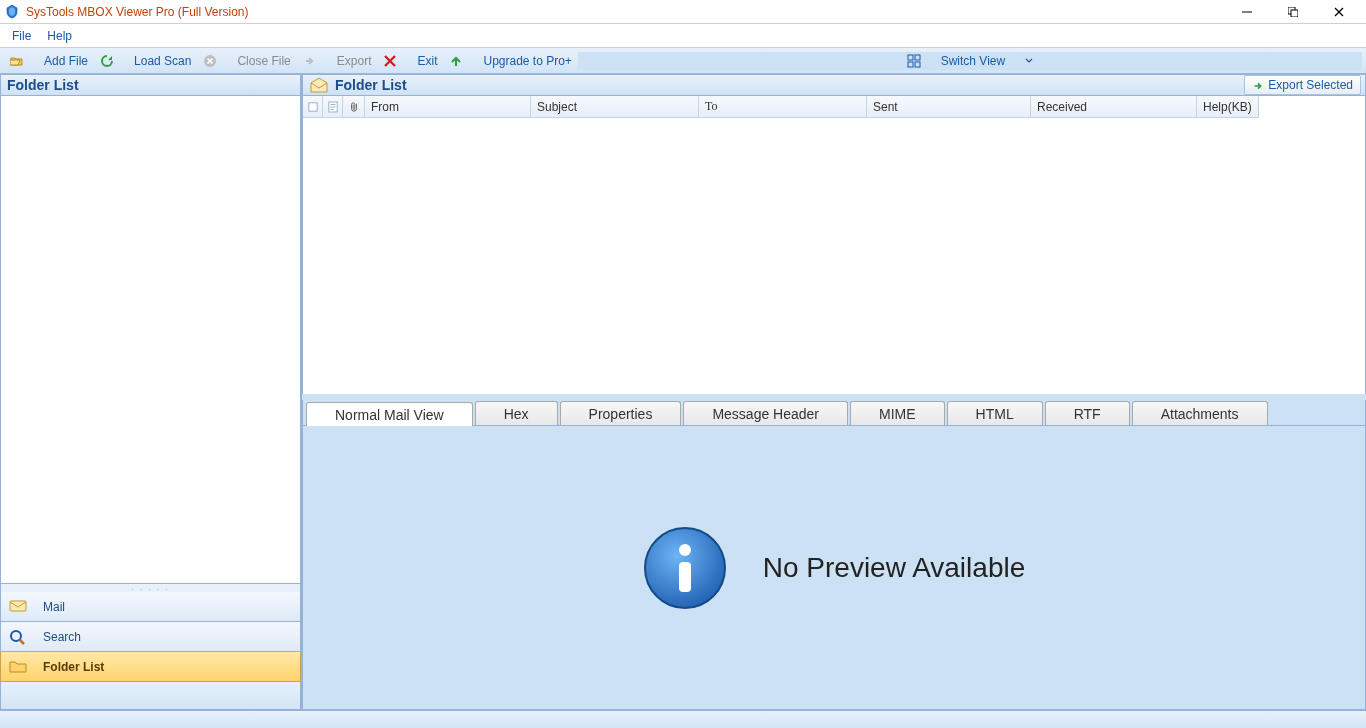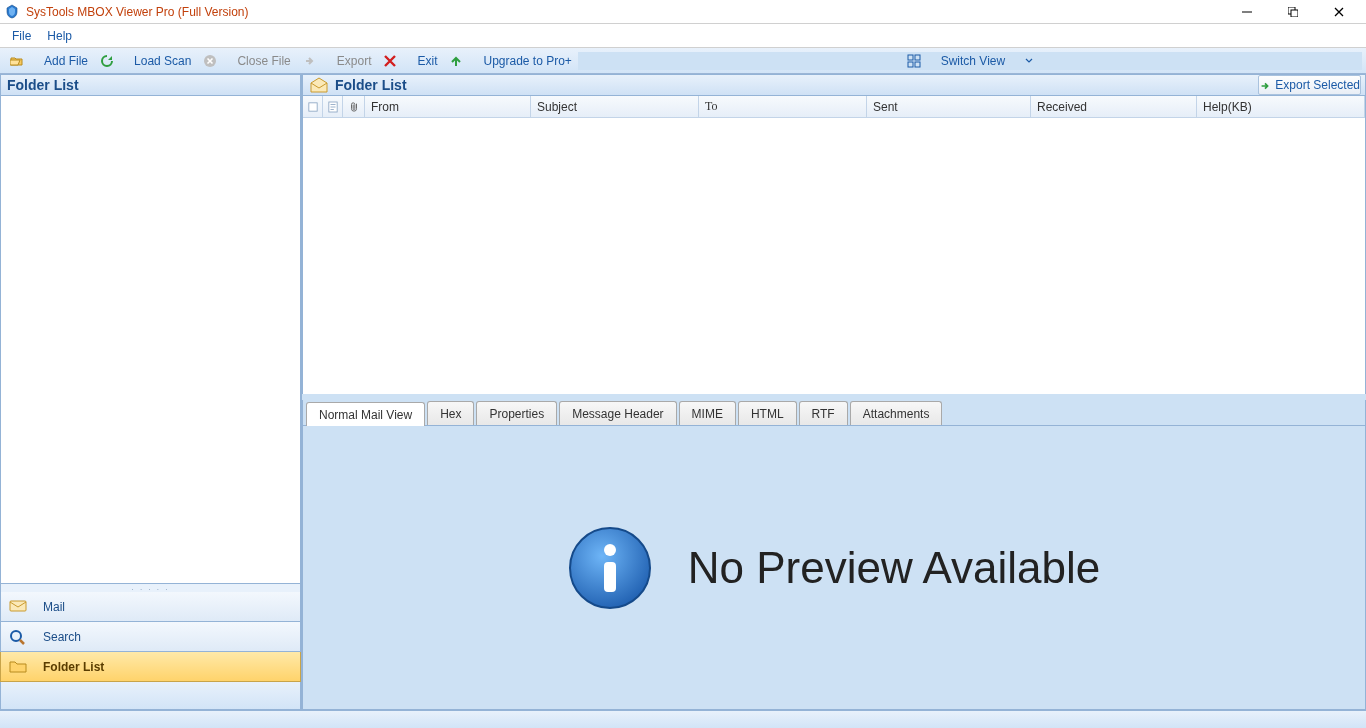--- a/index.html
+++ b/index.html
@@ -37,37 +37,37 @@
 .navbtn { height: 30px; background: linear-gradient(#f3f8fd, #dfeaf7); border: 1px solid #94b3d6; border-top: none; display: flex; align-items: center; gap: 16px; padding: 0 8px; color: #1b4d88; cursor: default; }
 .navbtn.active { background: linear-gradient(#ffe9a8, #ffd36b); font-weight: bold; color: #5a3d00; border-color: #c8a44a; }
 .navbtn .nico { width: 18px; height: 16px; }
 .nav-footer { height: 28px; background: linear-gradient(#e8f1fb, #d2e4f7); border: 1px solid #94b3d6; border-top: none; }
 
 
 .right { flex: 1; display: flex; flex-direction: column; background: #cde1f4; padding: 0 0 0 0; min-width: 0; }
 .list-header-row { height: 22px; display: flex; align-items: center; background: linear-gradient(#e8f1fb, #cfe1f5); border: 1px solid #94b3d6; margin: 0; }
 .list-header-row .fl-icon { width: 20px; height: 16px; margin: 0 6px; }
 .list-header-row .fl-title { font-weight: bold; color: #1b4d88; font-size: 14px; flex: 1; }
-.export-btn { display: flex; align-items: flex-end; gap: 4px; padding: 2px 0; margin-right: 4px; border: 1px solid #a9c2de; background: linear-gradient(#fefefe, #e8eef6); color: #1b5aa6; border-radius: 2px; cursor: default; }
-
-.grid-area { flex: 0 0 298px; background: #fff; border-left: 1px solid #94b3d6; border-right: 1px solid #94b3d6; display: flex; flex-direction: column; }
+.export-btn { display: flex; align-items: flex-end; gap: 4px; padding: 2px 7px; margin-right: 4px; border: 1px solid #a9c2de; background: linear-gradient(#fefefe, #e8eef6); color: #1b5aa6; border-radius: 2px; cursor: default; }
+
+.grid-area { flex: 0 0 298px; background: #fff; border-left: 1px solid #94b3d6; border-right: 1px solid #94b3d6; display: flex; flex-direction: row; }
 .grid-cols { height: 22px; display: flex; background: linear-gradient(#f7fafd, #e6eef8); border-bottom: 1px solid #c3d4e8; }
 .grid-cols .col { border-right: 1px solid #c3d4e8; display: flex; align-items: center; padding: 0 6px; color: #333; font-size: 12px; }
 .grid-cols .col.icon-col { padding: 0; justify-content: center; }
 .grid-body { flex: 1; background: #fff; }
 
 .splitter-h { height: 6px; background: #cde1f4; }
 
 .tabs-wrap { flex: 1; display: flex; flex-direction: column; border: 1px solid #94b3d6; border-top: none; margin: 0; background: #cde1f4; min-height: 0; }
 .tabs { height: 26px; display: flex; align-items: flex-end; background: #cde1f4; border-bottom: 1px solid #94b3d6; padding-left: 3px; gap: 2px; }
-.tab { height: 24px; padding: 0 12px; display: flex; align-items: center; background: linear-gradient(#f7f7f7, #e8e8e8); border: 1px solid #a9a9a9; border-bottom: none; border-radius: 3px 3px 0 0; color: #333; cursor: default; font-size: 12px; }
+.tab { height: 24px; padding: 0 28px; display: flex; align-items: center; background: linear-gradient(#f7f7f7, #e8e8e8); border: 1px solid #a9a9a9; border-bottom: none; border-radius: 3px 3px 0 0; color: #333; cursor: default; font-size: 14px; }
 .tab.active { background: #fff; position: relative; top: 1px; }
 .preview { flex: 1; background: #cde1f4; display: flex; align-items: center; justify-content: center; gap: 36px; }
 .preview .info-icon { width: 84px; height: 84px; }
-.preview .msg { font-size: 44px; color: #222; white-space: nowrap; }
+.preview .msg { font-size: 28px; color: #222; white-space: nowrap; }
 
 .statusbar { height: 18px; background: linear-gradient(#e8f1fb, #d2e4f7); border-top: 1px solid #94b3d6; }
 
 
 svg { display: block; }
 </style>
 </head>
 <body>
 
 <div class="window">

